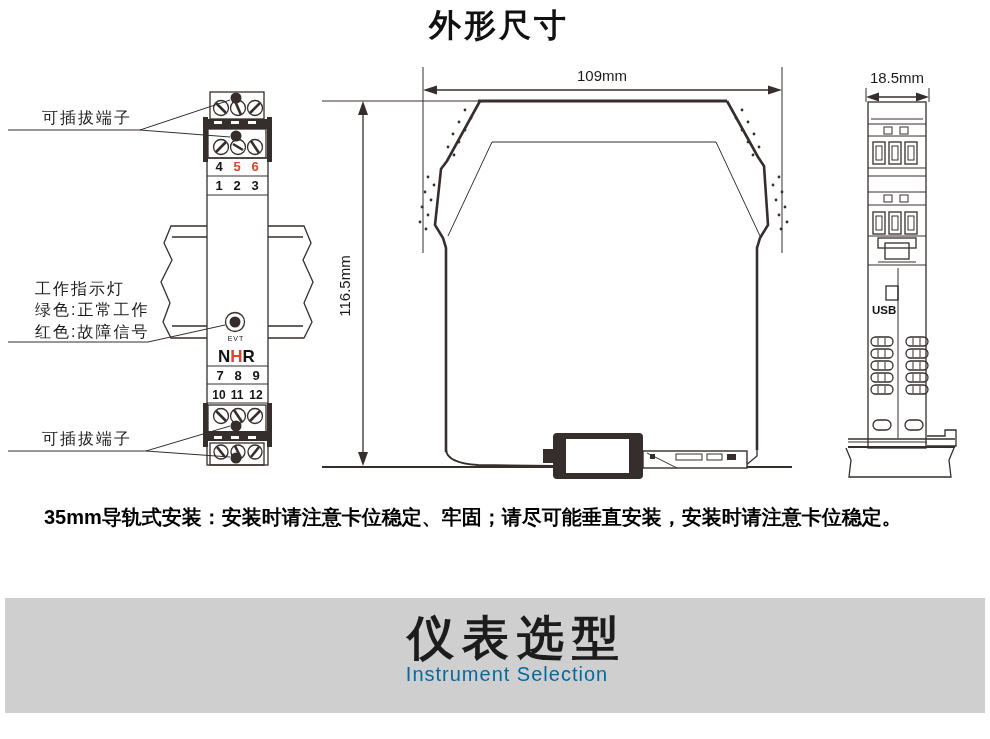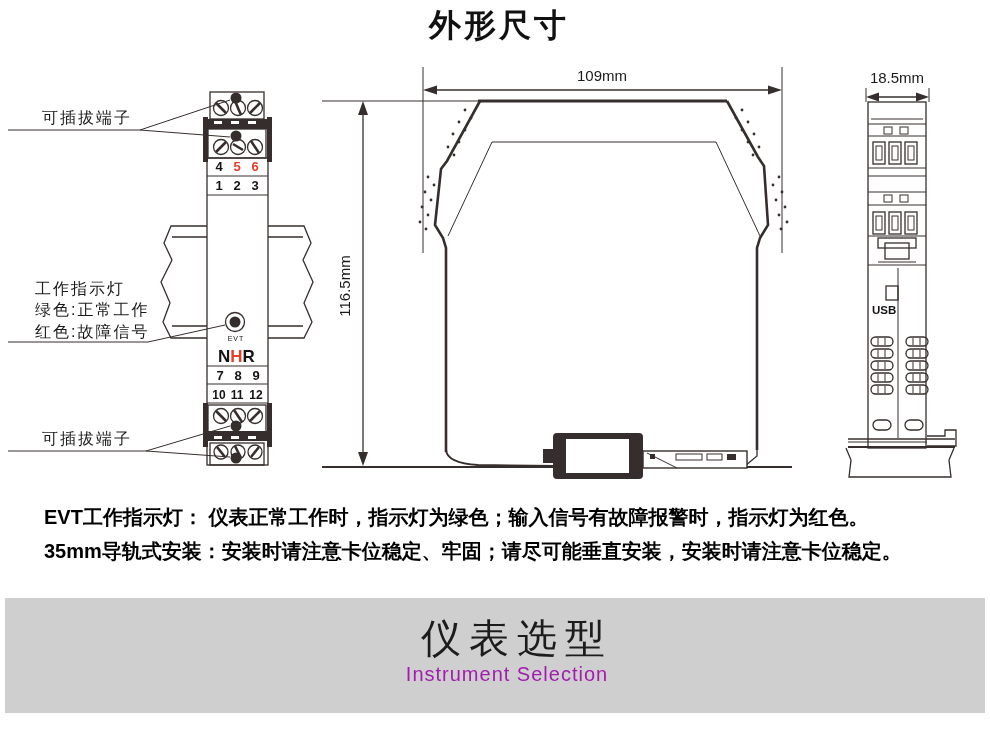--- a/index.html
+++ b/index.html
@@ -4,22 +4,22 @@
 <style>
   html,body{margin:0;padding:0;background:#fff;}
   .page{position:relative;width:990px;height:739px;background:#ffffff;overflow:hidden;
         font-family:"Liberation Sans","DejaVu Sans",sans-serif;color:#141414;}
   .main-title{position:absolute;top:4px;left:4px;width:100%;text-align:center;
         font-size:32px;font-weight:bold;letter-spacing:3px;color:#111;}
   .diagram-svg{position:absolute;top:0;left:0;}
   .notes{position:absolute;left:44px;top:500px;width:930px;}
   .note-line{font-size:20px;font-weight:600;color:#000;line-height:34px;white-space:nowrap;}
   .banner{position:absolute;left:5px;top:598px;width:980px;height:115px;background:#d0cfcf;text-align:center;}
-  .banner-title{padding-top:16px;font-size:40px;font-weight:normal;letter-spacing:8px;color:#1c1c1c;line-height:48px;padding-left:44px;}
-  .banner-subtitle{font-size:20px;color:#a21caf;letter-spacing:1px;margin-top:1px;margin-left:24px;}
+  .banner-title{padding-top:16px;font-size:47px;font-weight:bold;letter-spacing:8px;color:#1c1c1c;line-height:48px;padding-left:44px;}
+  .banner-subtitle{font-size:20px;color:#0369a1;letter-spacing:1px;margin-top:1px;margin-left:24px;}
   
   .ln{stroke:#362e2c;fill:none;stroke-width:1.3;}
   .ln2{stroke:#362e2c;fill:none;stroke-width:2.6;}
   .thin{stroke:#362e2c;fill:none;stroke-width:1;}
   .fil{fill:#362e2c;stroke:none;}
   .wfil{fill:#ffffff;stroke:none;}
   .slash{stroke:#362e2c;stroke-width:2.6;fill:none;}
   .cjk{font-size:16px;letter-spacing:2px;fill:#1a1a1a;}
   .dim{font-size:15px;fill:#1a1a1a;}
   .num{font-size:13px;font-weight:bold;fill:#141414;text-anchor:middle;}
@@ -303,21 +303,20 @@
         <path d="M848,439 H955" stroke="#362e2c" stroke-width="1.5" fill="none"></path>
         <path class="thin" d="M848,442 H927"></path>
         <path class="ln" d="M927,436 L945,436 L945,430 L956,430 L956,446 L927,446"></path>
         <path d="M848,447 H955" stroke="#362e2c" stroke-width="2" fill="none"></path>
         <path class="ln" d="M846,448 L851,460 L849,477 L951,477 L949,460 L954,448"></path>
       </g>
     </g>
   </svg>
 
   <div class="notes">
-    <div class="note-line">EVT工作指示灯： 仪表正常工作时，指示灯为绿色；输入信号有故障报警时，指示灯为红色。</div>
     <div class="note-line">35mm导轨式安装：安装时请注意卡位稳定、牢固；请尽可能垂直安装，安装时请注意卡位稳定。</div>
   </div>
 
   <div class="banner">
     <div class="banner-title">仪表选型</div>
     <div class="banner-subtitle">Instrument Selection</div>
   </div>
 
 </div>
 

